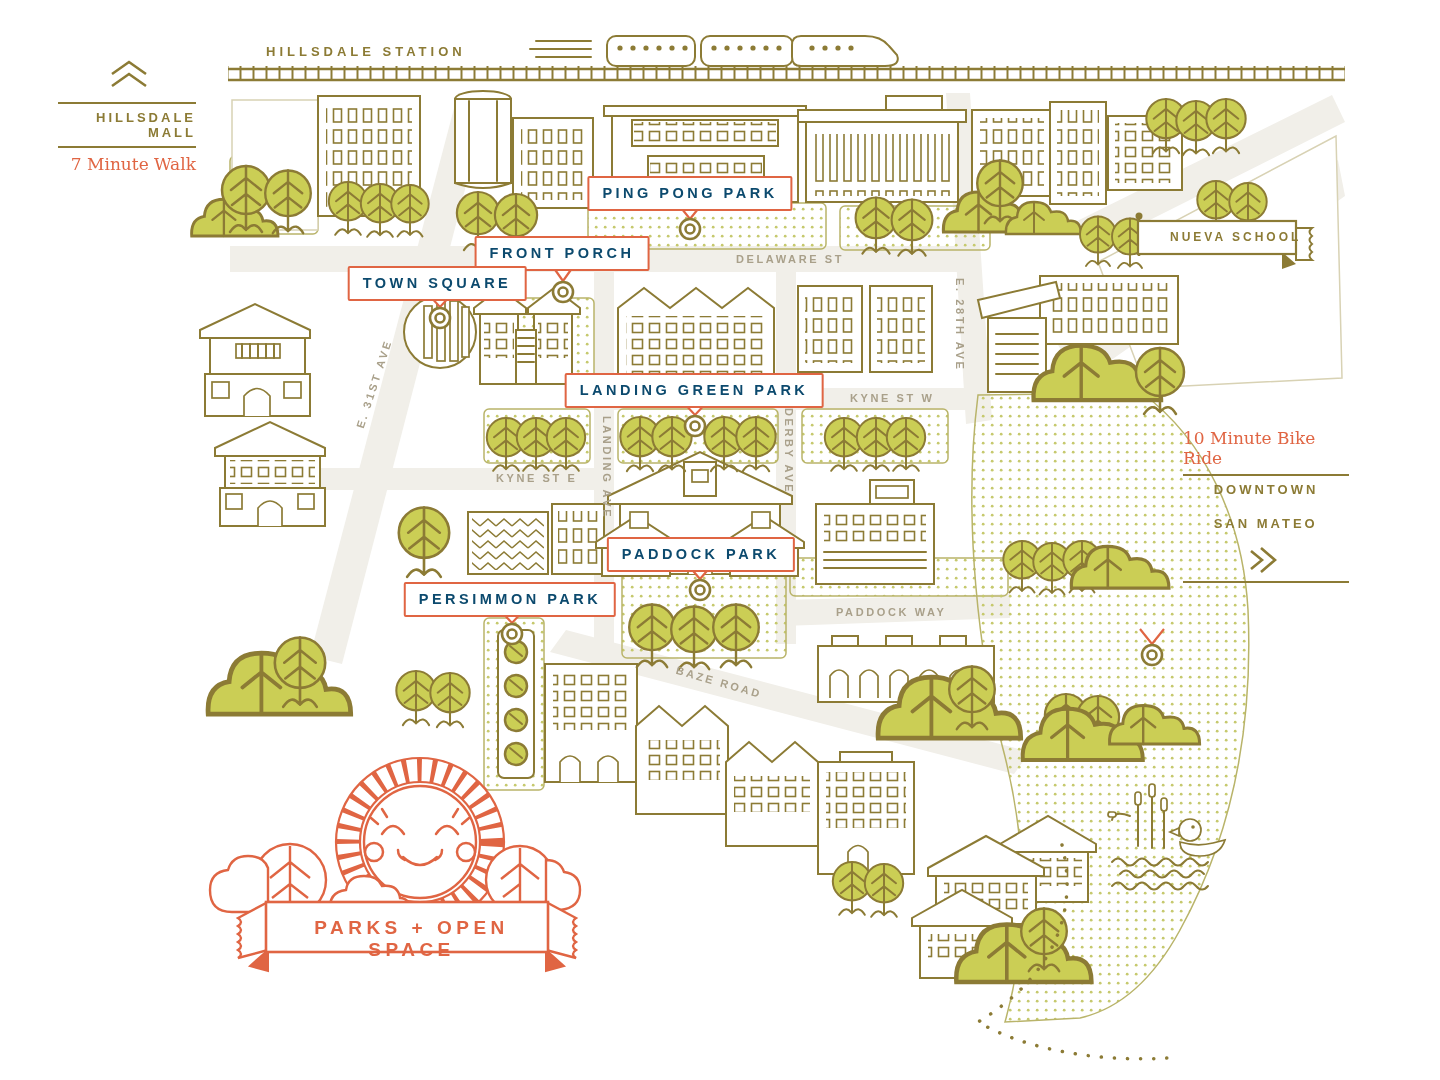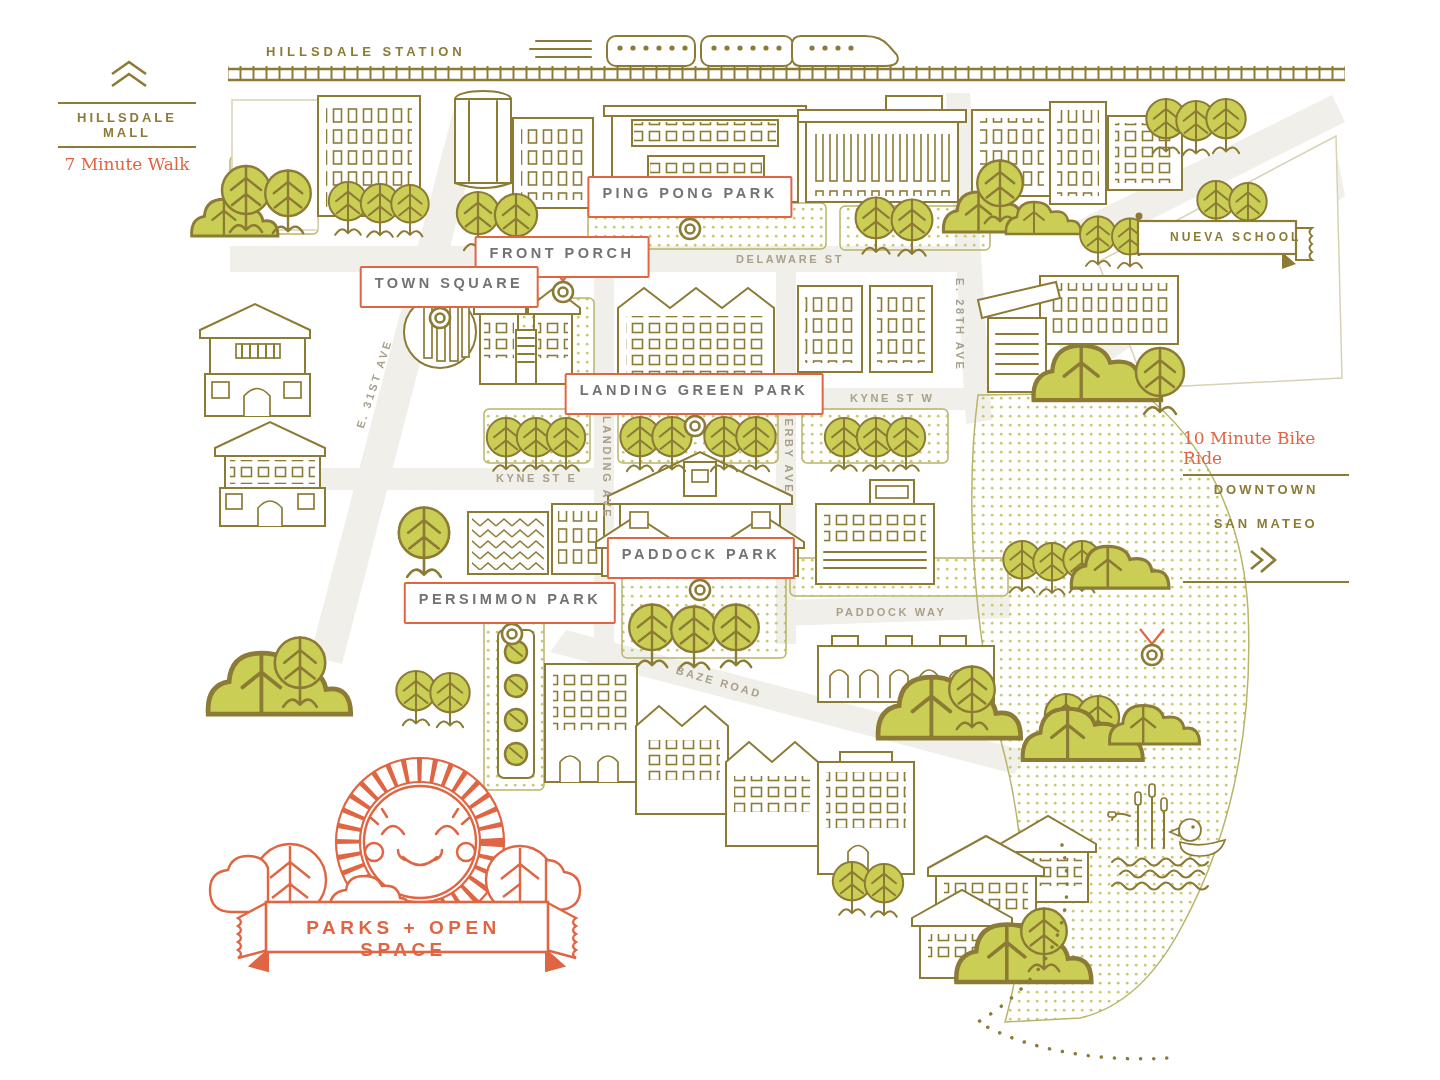--- a/index.html
+++ b/index.html
@@ -15,22 +15,22 @@
   .ln{fill:none;stroke:#8C7B35;stroke-width:2.5;stroke-linecap:round;}
   .ln2{fill:none;stroke:#8C7B35;stroke-width:2;stroke-linecap:round;}
   .gf{fill:#CBCE55;stroke:#8C7B35;stroke-width:2.5;}
   .or{fill:none;stroke:#E06543;stroke-width:2.5;stroke-linecap:round;}
   .orf{fill:#fff;stroke:#E06543;stroke-width:2.5;}
   
   .ov{position:absolute;white-space:nowrap;}
   .station{color:#8C7B35;font-size:13px;font-weight:bold;letter-spacing:4px;padding-left:30px;}
   .street{color:#A9A08A;font-size:11px;font-weight:bold;letter-spacing:2.6px;}
   .callout{position:absolute;transform:translateX(-50%);background:#fff;border:2px solid #E06543;
-           border-radius:2px;color:#737373;font-size:14.5px;font-weight:bold;letter-spacing:3.5px;
-           padding:7px 13px 15px;white-space:nowrap;z-index:5;}
+           border-radius:2px;color:#0c4a6e;font-size:14.5px;font-weight:bold;letter-spacing:3.5px;
+           padding:7px 13px 8px;white-space:nowrap;z-index:5;}
   .note{position:absolute;z-index:5;}
   .note .rule{border-top:2px solid #8C7B35;margin:6px 0;}
   .note .t-olive{color:#8C7B35;font-size:13px;font-weight:bold;letter-spacing:3px;}
   .note .t-orange{color:#E06543;font-size:17px;font-family:"DejaVu Serif","Liberation Serif",serif;}
   .bannertext{position:absolute;color:#E06543;font-size:19px;font-weight:bold;letter-spacing:4.5px;
               text-align:center;z-index:6;}
   .schooltext{position:absolute;color:#8C7B35;font-size:12px;font-weight:bold;letter-spacing:3px;
               z-index:6;padding-left:32px;}
   .chev{display:block;}
 </style>
@@ -415,21 +415,21 @@
           <circle cx="1152" cy="655" r="4.5"></circle>
     </g>
   </g>
 </svg>
 
 <div class="ov station" style="left:236px;top:44px;">HILLSDALE STATION</div>
 
 <svg class="ov chev" style="left:108px;top:58px;" width="42" height="32">
   <path d="M4 16 L21 4 L38 16 M4 28 L21 16 L38 28" fill="none" stroke="#8C7B35" stroke-width="2.6"></path>
 </svg>
-<div class="note" style="left:58px;top:96px;width:138px;text-align:center;">
+<div class="note" style="left:58px;top:96px;width:138px;text-align:right;">
   <div class="rule"></div>
   <div class="t-olive">HILLSDALE MALL</div>
   <div class="rule"></div>
   <div class="t-orange">7 Minute Walk</div>
 </div>
 
 <div class="note" style="left:1183px;top:428px;width:166px;">
   <div class="t-orange">10 Minute Bike Ride</div>
   <div class="rule"></div>
   <div style="display:flex;align-items:center;gap:14px;flex-direction:column;">
@@ -439,25 +439,25 @@
     </div>
     <svg width="34" height="30">
       <path d="M12 3 L26 15 L12 27 M2 6 L13 15 L2 24" fill="none" stroke="#8C7B35" stroke-width="2.6"></path>
     </svg>
   </div>
   <div class="rule"></div>
 </div>
 
 
 <div class="schooltext" style="left:1138px;top:230px;width:158px;">NUEVA SCHOOL</div>
-<div class="bannertext" style="left:266px;top:917px;width:275px;">PARKS + OPEN SPACE</div>
+<div class="bannertext" style="left:274px;top:917px;width:275px;">PARKS + OPEN SPACE</div>
 
 <div class="callout" style="left:690px;top:176px;">PING PONG PARK</div>
 <div class="callout" style="left:562px;top:236px;">FRONT PORCH</div>
-<div class="callout" style="left:449px;top:266px;text-align:center;">TOWN SQUARE</div>
+<div class="callout" style="left:437px;top:266px;text-align:center;">TOWN SQUARE</div>
 <div class="callout" style="left:694px;top:373px;">LANDING GREEN PARK</div>
 <div class="callout" style="left:701px;top:537px;">PADDOCK PARK</div>
 <div class="callout" style="left:510px;top:582px;">PERSIMMON PARK</div>
 
 <div class="ov street" style="left:736px;top:253px;">DELAWARE ST</div>
 <div class="ov street" style="left:354px;top:426px;transform:rotate(-72deg);transform-origin:0 0;">E. 31ST AVE</div>
 <div class="ov street" style="left:850px;top:392px;">KYNE ST W</div>
 <div class="ov street" style="left:496px;top:472px;">KYNE ST E</div>
 <div class="ov street" style="left:613px;top:416px;transform:rotate(90deg);transform-origin:0 0;">LANDING AVE</div>
 <div class="ov street" style="left:795px;top:408px;transform:rotate(90deg);transform-origin:0 0;">DERBY AVE</div>

